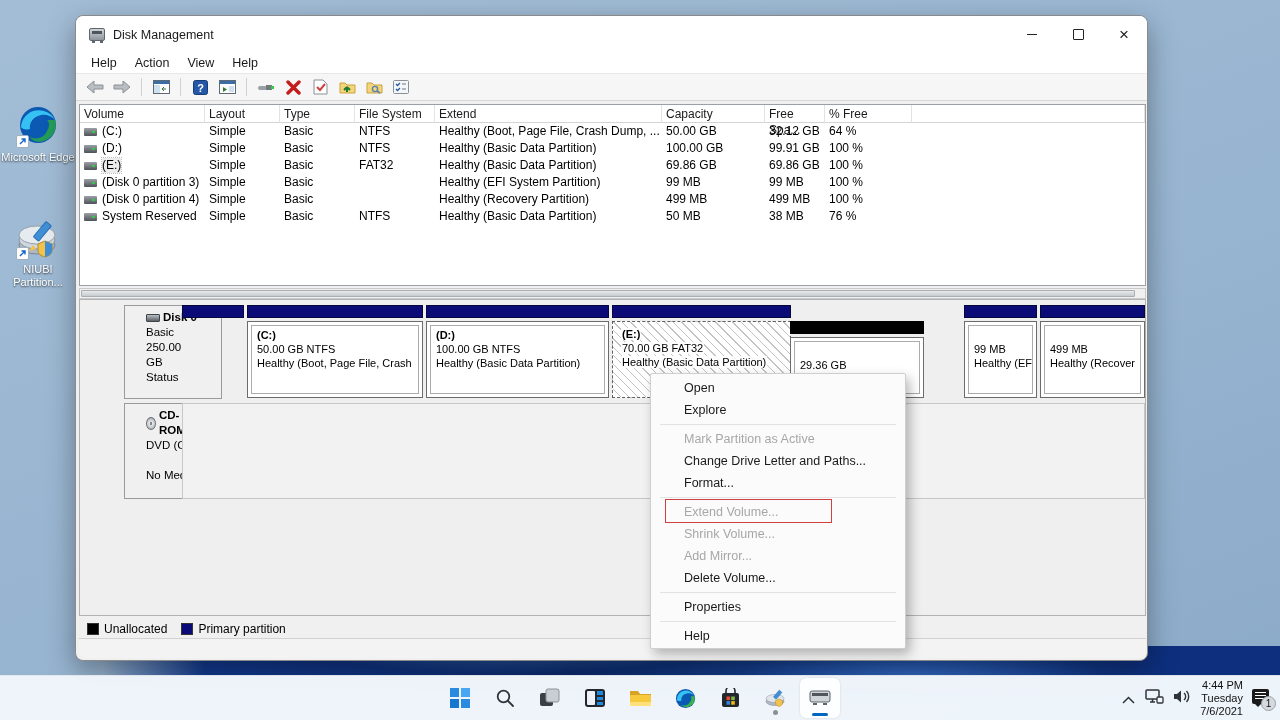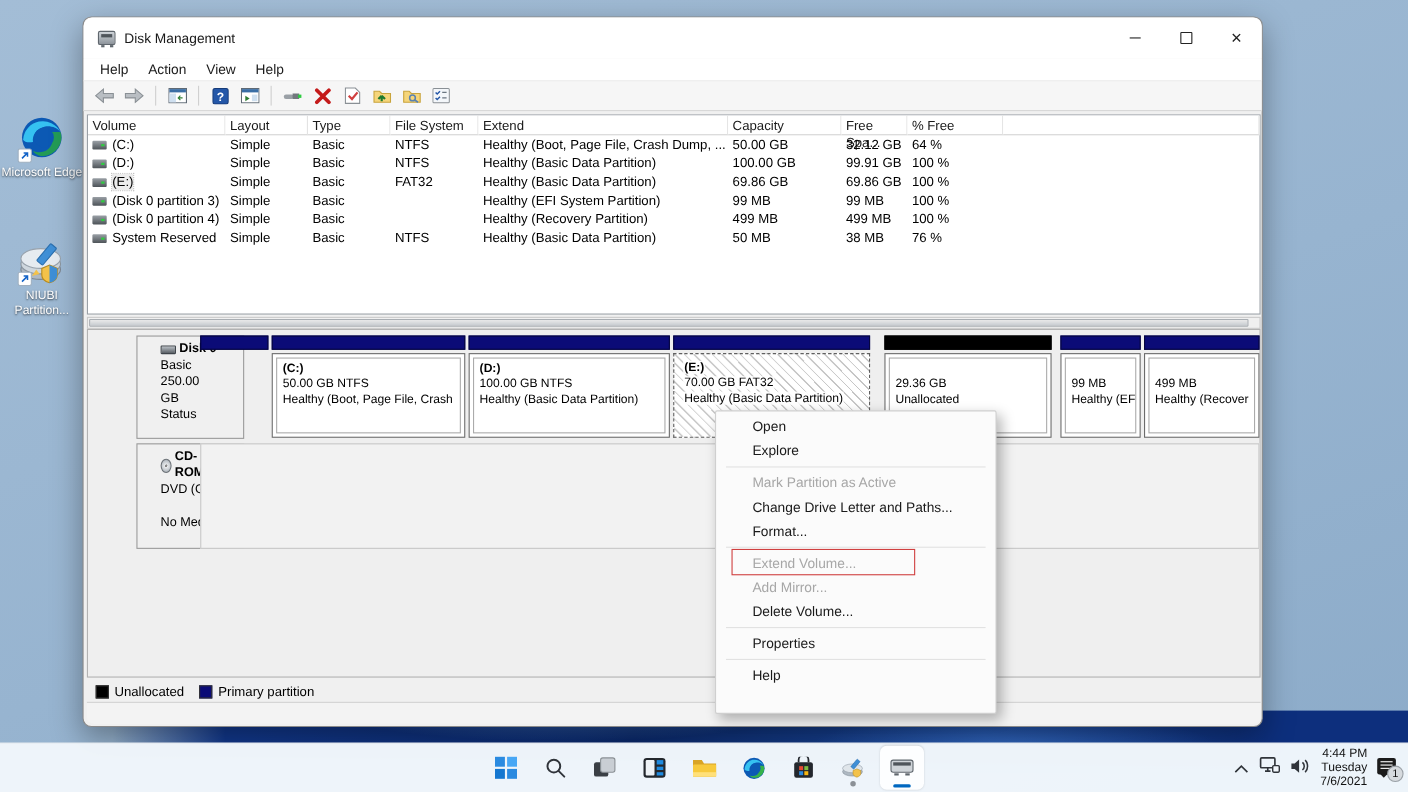--- a/index.html
+++ b/index.html
@@ -392,21 +392,21 @@
         <div class="seg" style="left:430px;width:179px;">
           <div class="band"></div>
           <div class="pbody hatch">
               <div class="ptxt">
             <div class="pn"><span>(E:)</span></div>
             <div><span>70.00 GB FAT32</span></div>
             <div><span>Healthy (Basic Data Partition)</span></div>
           </div>
             </div>
         </div>
-        <div class="seg" style="left:622px;width:152px;">
+        <div class="seg" style="left:608px;width:134px;margin-top:16px;">
           <div class="band black"></div>
           <div class="pbody">
               <div class="ptxt">
             <div>&nbsp;</div>
             <div>29.36 GB</div>
             <div>Unallocated</div>
           </div>
             </div>
         </div>
         <div class="seg" style="left:782px;width:73px;">
@@ -458,20 +458,21 @@
 
   <div class="ctx">
     <div class="ctx-item">Open</div>
     <div class="ctx-item">Explore</div>
     <div class="ctx-sep"></div>
     <div class="ctx-item disabled">Mark Partition as Active</div>
     <div class="ctx-item">Change Drive Letter and Paths...</div>
     <div class="ctx-item">Format...</div>
     <div class="ctx-sep"></div>
     <div class="ctx-item disabled">Extend Volume...</div>
+    <div class="ctx-item disabled">Shrink Volume...</div>
     <div class="ctx-item disabled">Add Mirror...</div>
     <div class="ctx-item">Delete Volume...</div>
     <div class="ctx-sep"></div>
     <div class="ctx-item">Properties</div>
     <div class="ctx-sep"></div>
     <div class="ctx-item">Help</div>
     <div class="ctx-red"></div>
   </div>
 
   <div class="taskbar">

